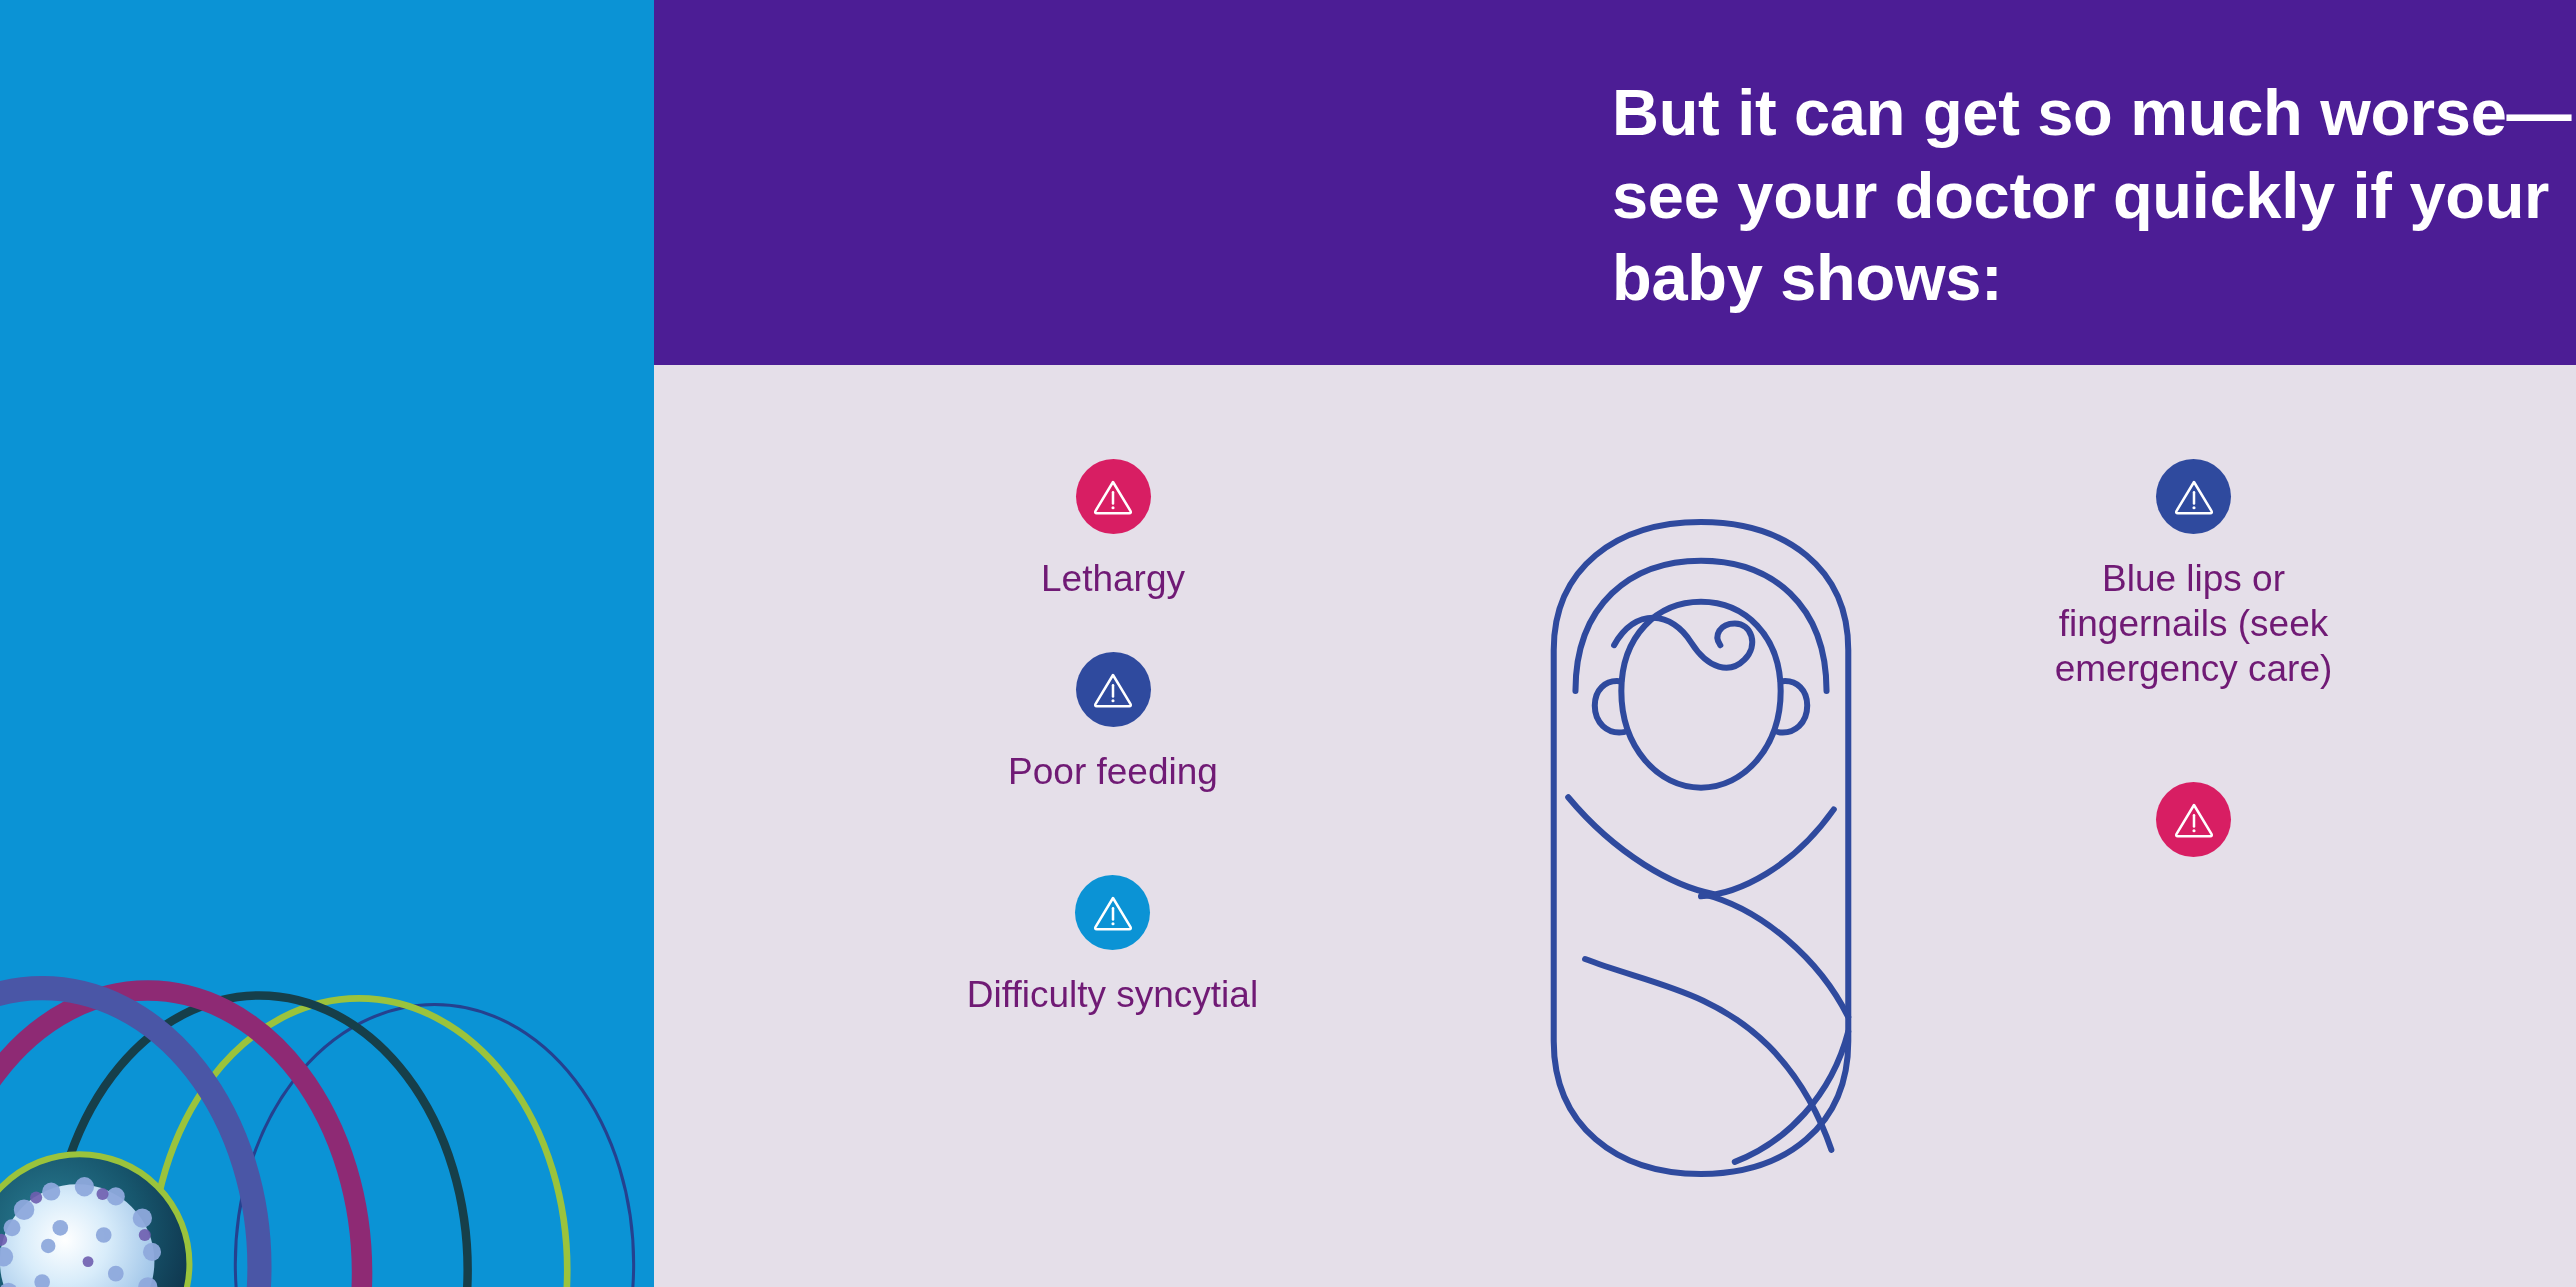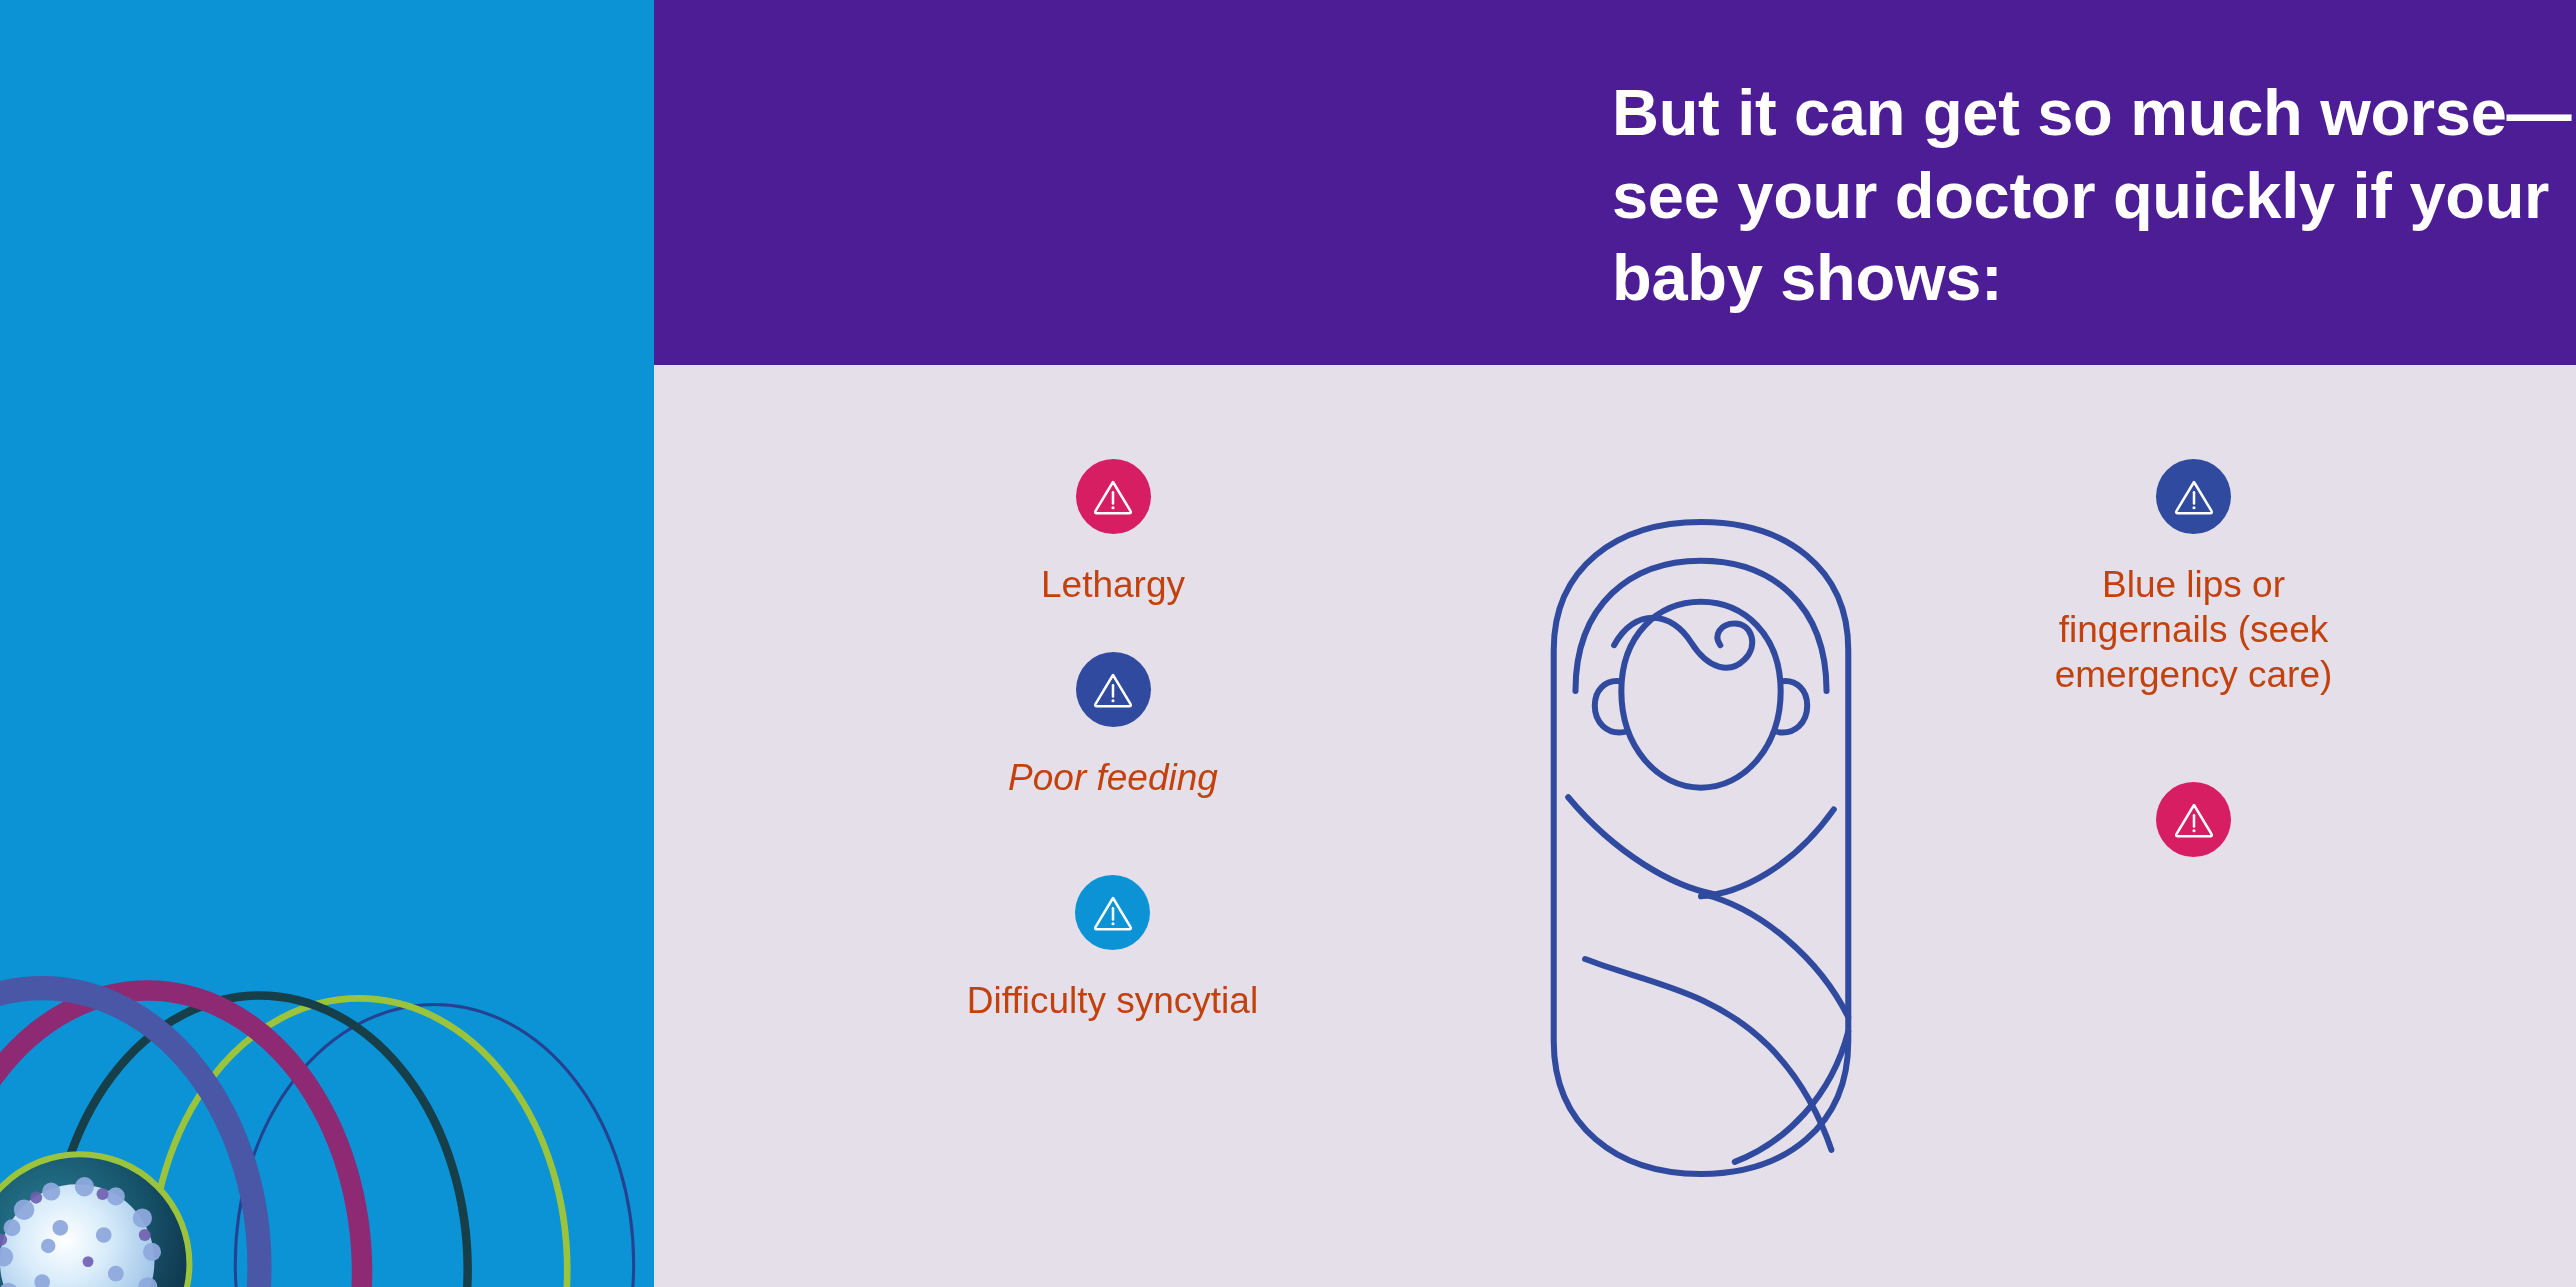--- a/index.html
+++ b/index.html
@@ -50,31 +50,31 @@
 
   
   .symptom{position:absolute;text-align:center;}
   .badge{
     border-radius:50%;
     margin:0 auto;
     display:flex;align-items:center;justify-content:center;
   }
   .badge svg{display:block;}
   .sym-label{
-    color:#c2410c;
+    color:#701a75;
     font-size:37px;
     line-height:1.22;
-    margin-top:28px;
+    margin-top:22px;
     white-space:pre-line;
     font-weight:normal;
   }
 
   
   .sym-lethargy{left:290px;top:94px;width:338px;}
-  .sym-feeding{left:272px;top:287px;width:374px;font-style:italic;}
+  .sym-feeding{left:272px;top:287px;width:374px;}
   .sym-breathing{left:199px;top:510px;width:519px;}
   
   .sym-bluelips{left:1280px;top:94px;width:519px;text-align:center;}
   .sym-urination{left:1298px;top:417px;width:483px;}
 
   .baby-wrap{position:absolute;left:878px;top:145px;width:338px;height:676px;}
   .baby-wrap svg{display:block;width:100%;height:100%;}
 </style>
 </head>
 <body>

